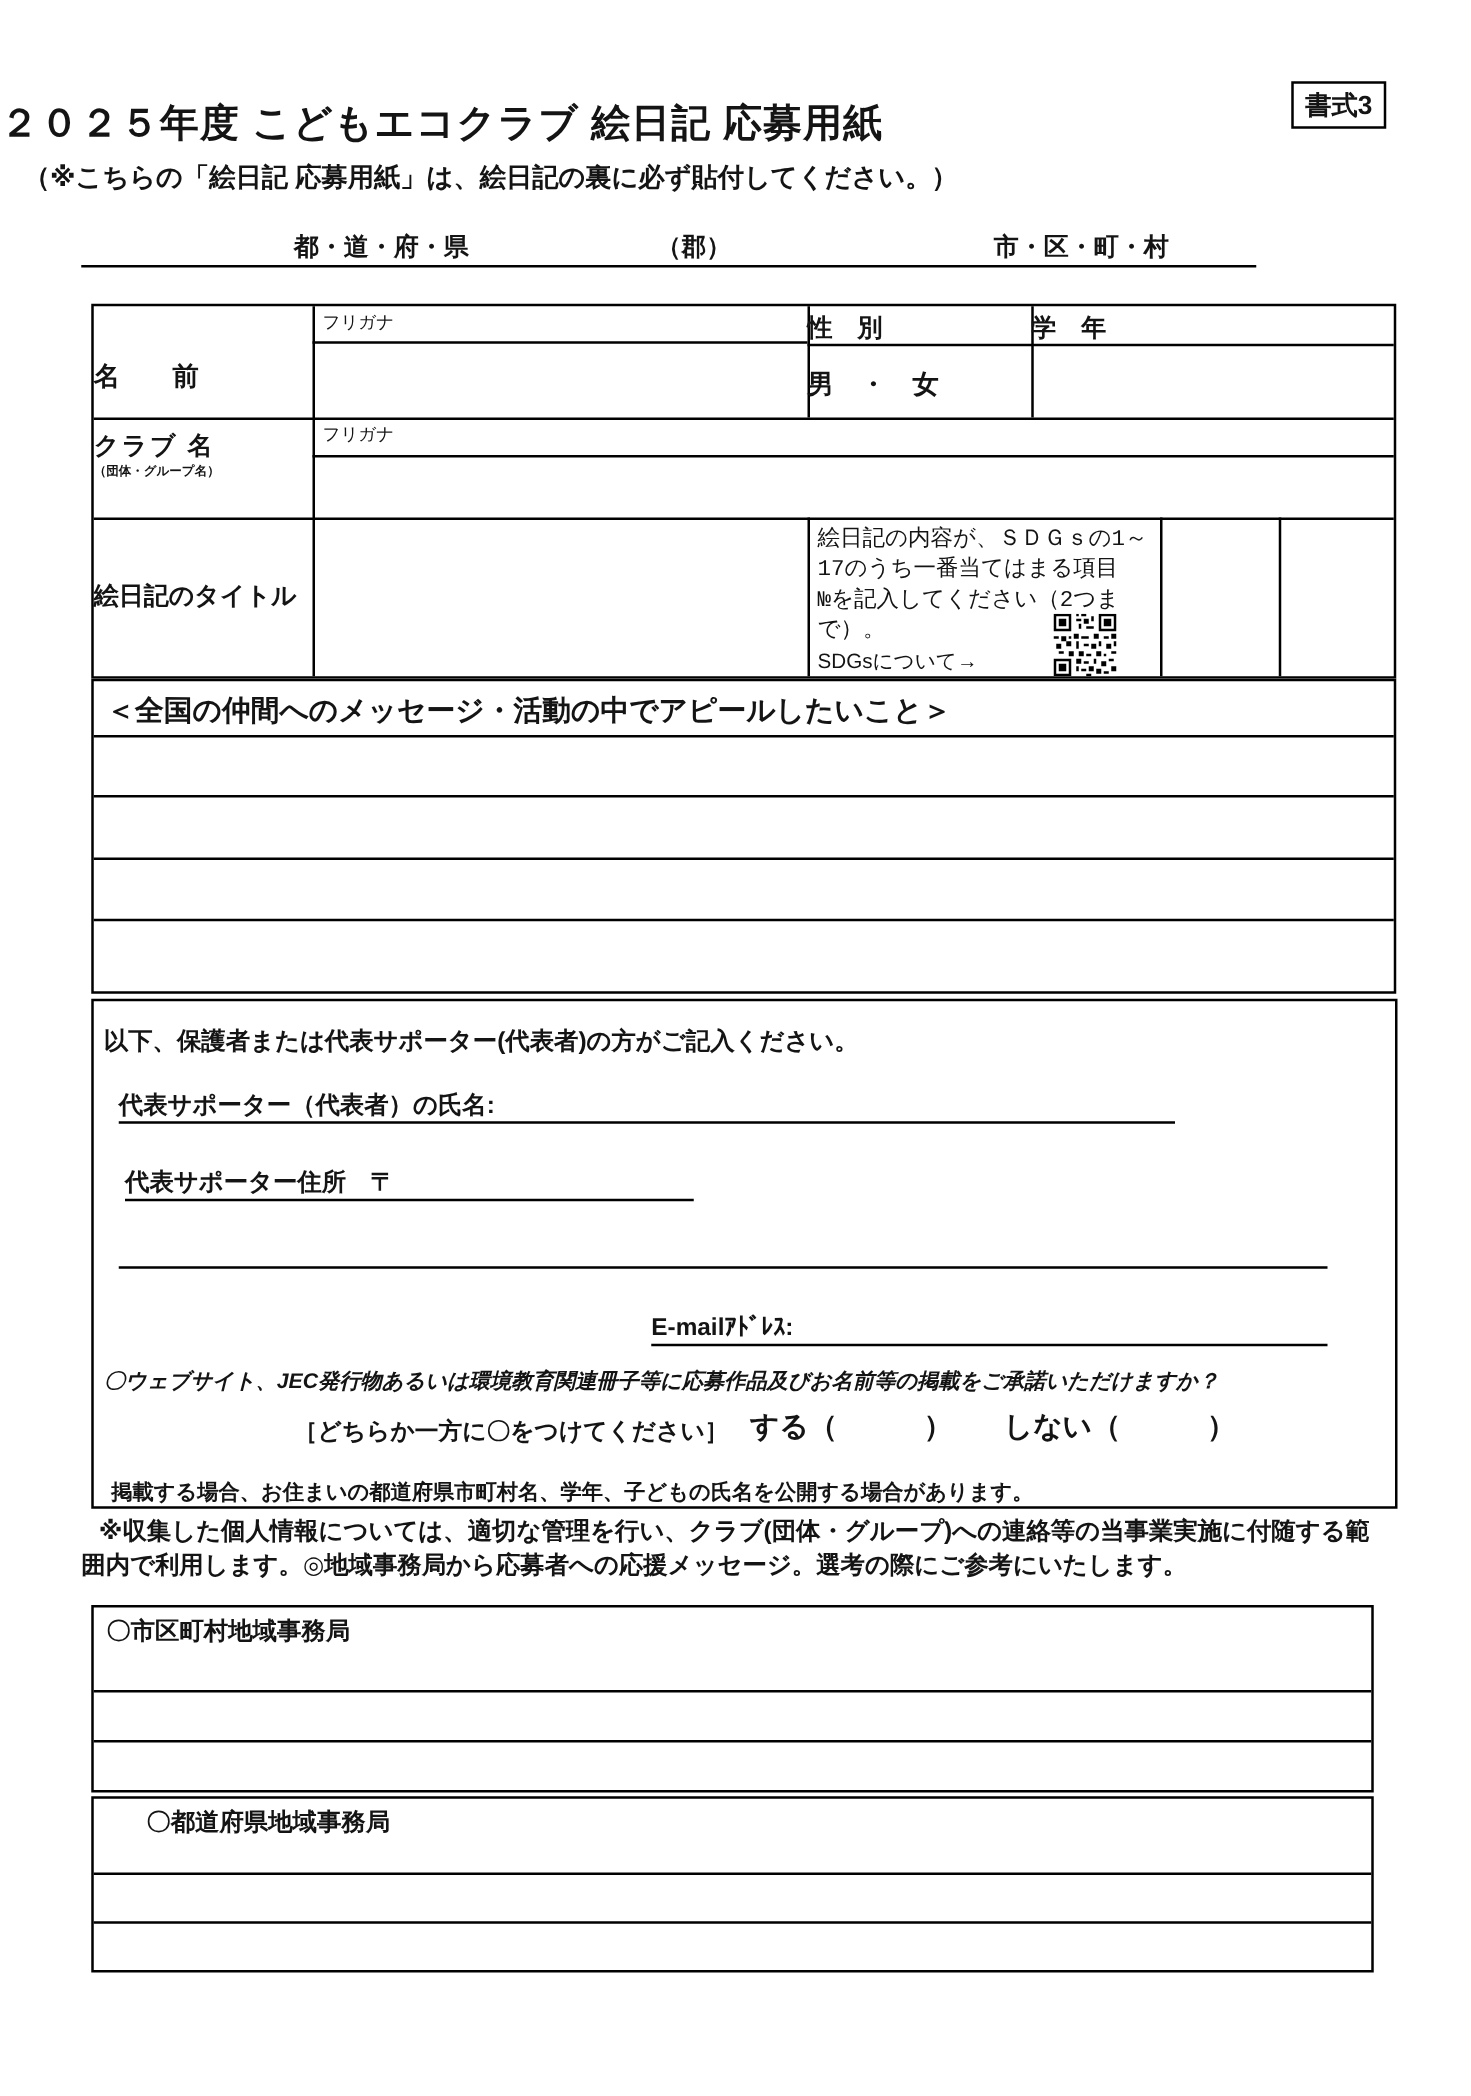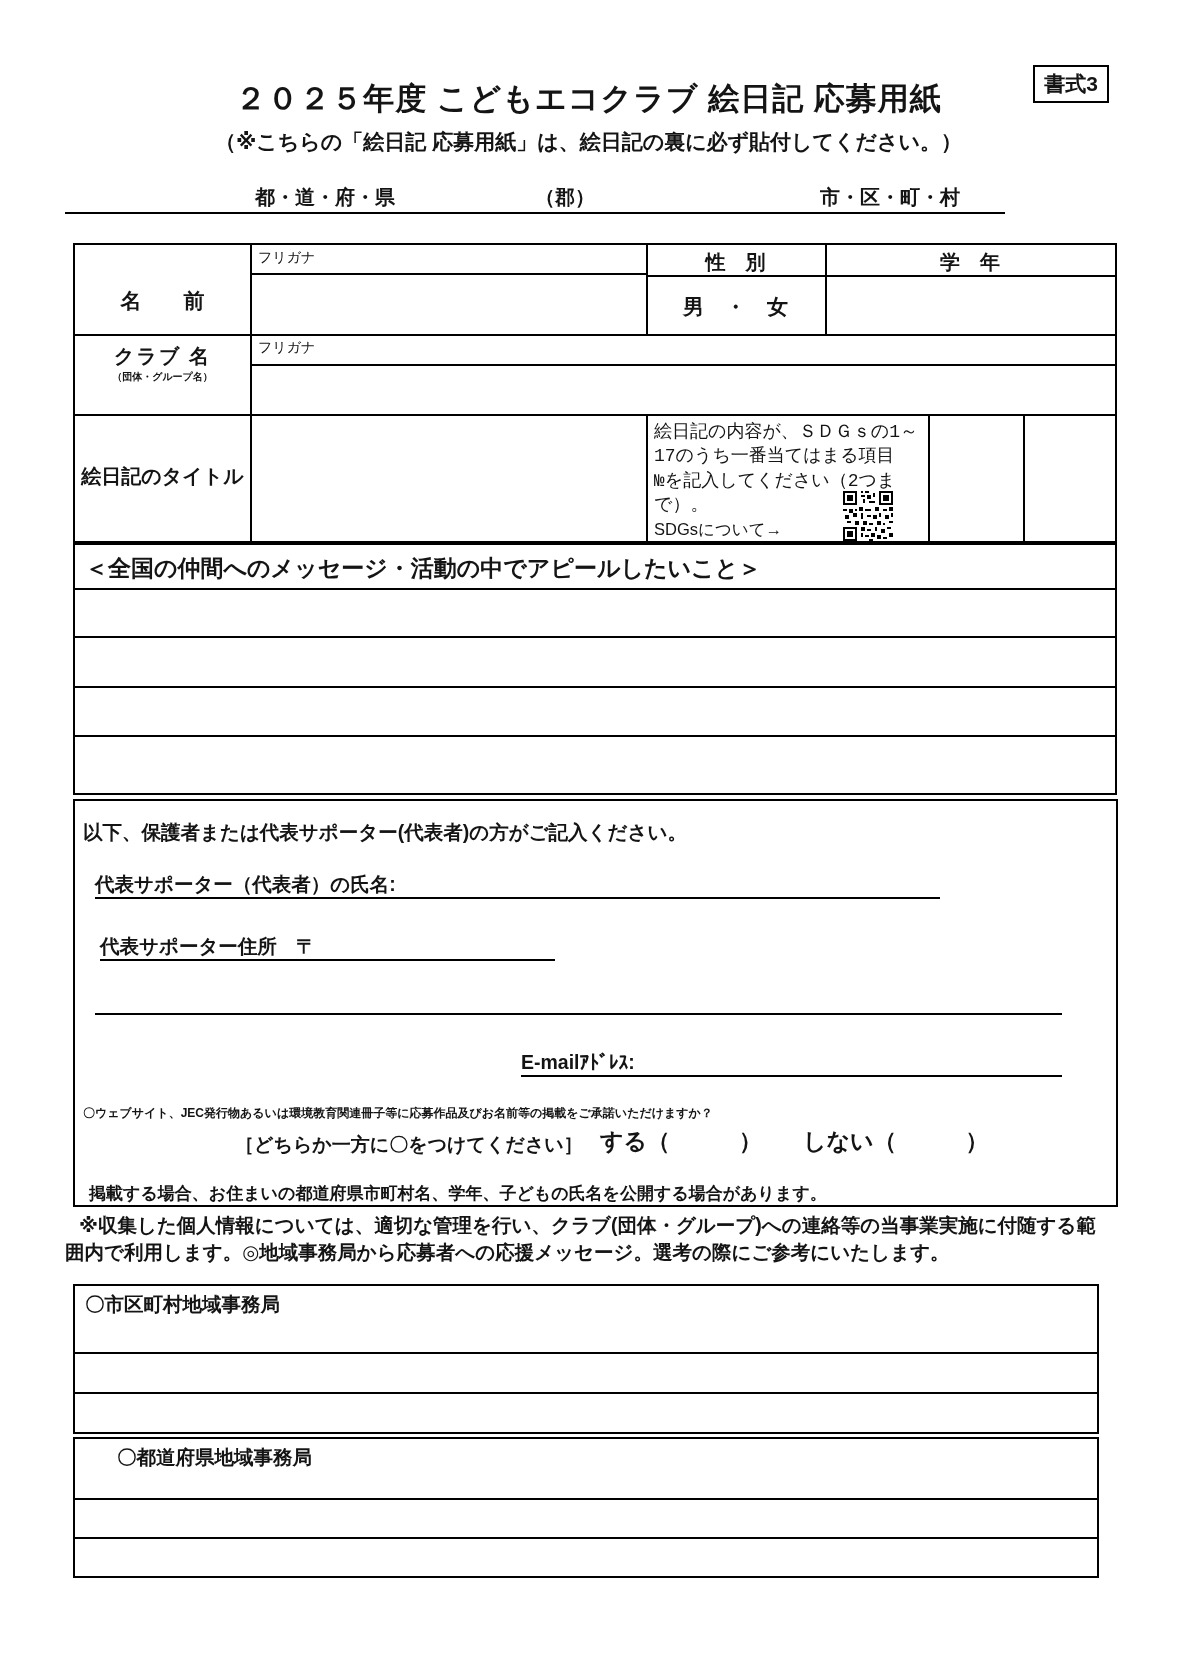--- a/index.html
+++ b/index.html
@@ -5,37 +5,37 @@
   * { margin:0; padding:0; box-sizing:border-box; }
   html,body { background:#e8e8e8; }
   body { font-family:"Liberation Sans","DejaVu Sans",sans-serif; color:#141414; }
   .page { position:relative; width:1177px; height:1677px; background:#ffffff; overflow:hidden; }
   .abs { position:absolute; }
   .bx { position:absolute; border:2px solid #000; background:#fff; }
   .vl { position:absolute; width:2px; background:#000; }
   .hl { position:absolute; height:2px; background:#000; }
   .thin-hl { position:absolute; height:1.5px; background:#000; }
   .lbl { font-weight:600; }
-  .ctr { text-align:center; }
+  .ctr { text-align:left; }
   .underfield { position:absolute; border-bottom:2px solid #000; display:flex; align-items:flex-end; }
   .underfield span { font-size:19.5px; font-weight:600; line-height:1.1; padding-bottom:2px; white-space:nowrap; }
   .field { position:absolute; }
   .small-cap { font-size:14px; font-weight:500; }
 </style>
 </head>
 <body>
 
 <div class="page">
 
   <div class="bx ctr" style="left:1033px;top:65px;width:76px;height:38px;display:flex;align-items:center;justify-content:center;">
     <span style="font-size:21px;font-weight:600;">書式3</span>
   </div>
 
   <div class="abs ctr" style="left:0;top:78px;width:1177px;font-size:31px;font-weight:700;letter-spacing:1px;">２０２５年度 こどもエコクラブ 絵日記 応募用紙</div>
-  <div class="abs ctr" style="left:0;top:128px;width:1177px;font-size:21px;font-weight:600;">（※こちらの「絵日記 応募用紙」は、絵日記の裏に必ず貼付してください。）</div>
+  <div class="abs ctr" style="left:0;top:128px;width:1177px;font-size:21px;font-weight:600;padding-left:19px;">（※こちらの「絵日記 応募用紙」は、絵日記の裏に必ず貼付してください。）</div>
 
   <div class="abs lbl ctr" style="left:235px;top:184px;width:180px;font-size:20px;">都・道・府・県</div>
   <div class="abs lbl ctr" style="left:525px;top:184px;width:80px;font-size:20px;">（郡）</div>
   <div class="abs lbl ctr" style="left:795px;top:184px;width:190px;font-size:20px;">市・区・町・村</div>
   <div class="abs" style="left:65px;top:212px;width:940px;height:2px;background:#000;"></div>
 
   <div class="bx" style="left:73px;top:243px;width:1044px;height:300px;">
 
     <div class="vl" style="left:175px;top:0;height:296px;"></div>
     <div class="vl" style="left:571px;top:0;height:89px;"></div>
@@ -148,21 +148,21 @@
     <div class="underfield" style="left:25px;top:126px;width:455px;height:34px;">
       <span>代表サポーター住所　〒</span>
     </div>
 
     <div class="underfield" style="left:20px;top:150px;width:967px;height:64px;"></div>
 
     <div class="underfield" style="left:446px;top:242px;width:541px;height:34px;">
       <span>E-mailｱﾄﾞﾚｽ:</span>
     </div>
 
-    <div class="abs lbl" style="left:8px;top:304px;font-size:12px;">〇ウェブサイト、JEC発行物あるいは環境教育関連冊子等に応募作品及びお名前等の掲載をご承諾いただけますか？</div>
+    <div class="abs lbl" style="left:8px;top:292px;font-size:17px;font-style:italic;">〇ウェブサイト、JEC発行物あるいは環境教育関連冊子等に応募作品及びお名前等の掲載をご承諾いただけますか？</div>
     <div class="abs lbl" style="left:160px;top:331px;font-size:19px;">［どちらか一方に〇をつけてください］</div>
     <div class="abs lbl" style="left:525px;top:325px;font-size:23px;">する（　　　）</div>
     <div class="abs lbl" style="left:728px;top:325px;font-size:23px;">しない（　　　）</div>
 
     <div class="abs" style="left:14px;top:381px;font-size:17px;font-weight:600;">掲載する場合、お住まいの都道府県市町村名、学年、子どもの氏名を公開する場合があります。</div>
   </div>
 
   <div class="abs" style="left:65px;top:1212px;width:1050px;font-size:19.5px;font-weight:600;line-height:27px;text-indent:14px;">※収集した個人情報については、適切な管理を行い、クラブ(団体・グループ)への連絡等の当事業実施に付随する範囲内で利用します。◎地域事務局から応募者への応援メッセージ。選考の際にご参考にいたします。</div>
 
   <div class="bx" style="left:73px;top:1284px;width:1026px;height:150px;">

